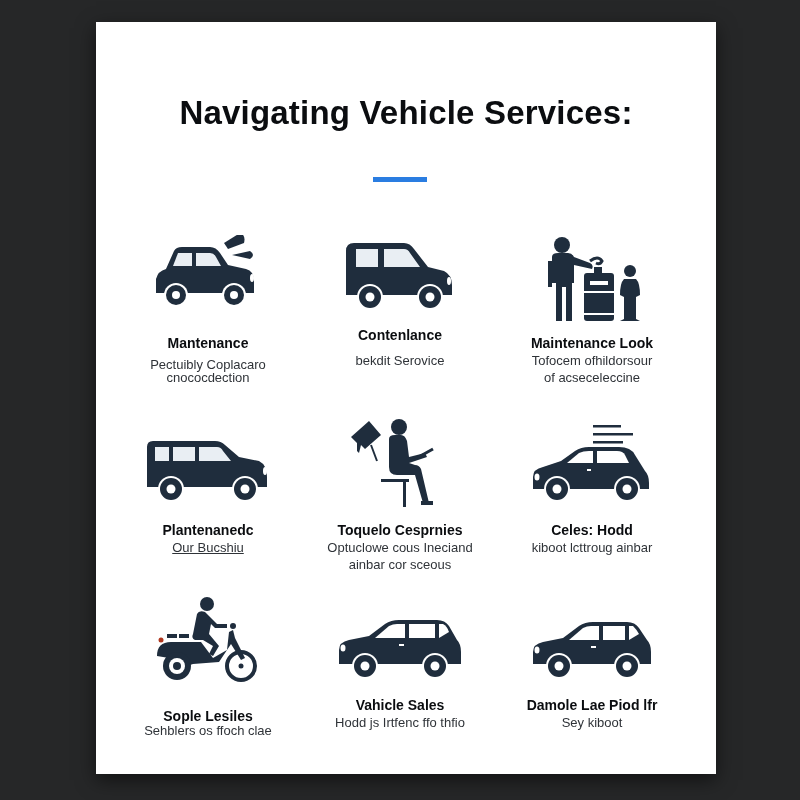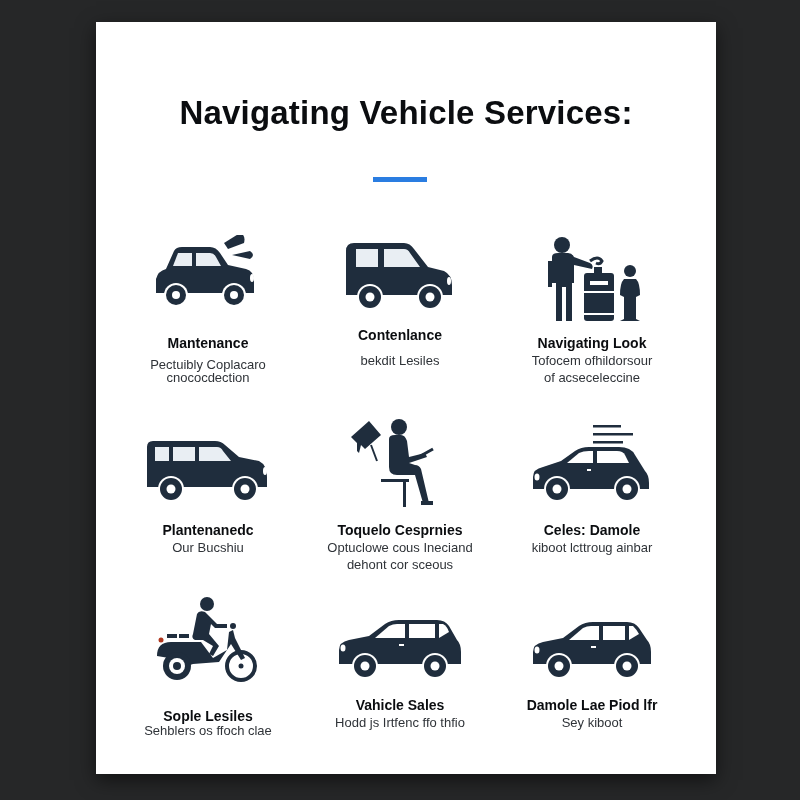--- a/index.html
+++ b/index.html
@@ -80,41 +80,41 @@
         <circle cx="30" cy="62" r="13" fill="#fff"></circle>
           <circle cx="30" cy="62" r="11" fill="#1f2d3d"></circle>
           <circle cx="30" cy="62" r="4.5" fill="#fff"></circle>
         <circle cx="90" cy="62" r="13" fill="#fff"></circle>
           <circle cx="90" cy="62" r="11" fill="#1f2d3d"></circle>
           <circle cx="90" cy="62" r="4.5" fill="#fff"></circle>
         <ellipse cx="109" cy="46" rx="2" ry="4" fill="#fff"></ellipse>
       </svg>
     </div>
     <div class="label" style="top:100px;">Contenlance</div>
-    <div class="desc" style="top:125px;">bekdit Lesiles</div>
+    <div class="desc" style="top:125px;">bekdit Serovice</div>
     <div class="desc" style="top:142px;"></div>
   </div>
 
   <div class="tile" style="left:396px; top:205px;">
     <div class="icon" style="top:6px;">
       <svg width="120" height="90" viewBox="0 0 120 90">
         <circle cx="30" cy="12" r="8" fill="#1f2d3d"></circle>
         <path d="M20 24 Q20 20 26 20 L36 20 Q40 20 42 24 L58 30 Q62 32 60 36 L42 32 L42 50 L40 50 L40 88 L34 88 L34 54 L30 54 L30 88 L24 88 L24 50 L20 50 Z" fill="#1f2d3d"></path>
         <path d="M16 28 L20 28 L20 54 L16 54 Z" fill="#1f2d3d"></path>
         <path d="M58 28 Q66 22 70 28 Q68 32 64 30" stroke="#1f2d3d" stroke-width="3" fill="none"></path>
         <rect x="62" y="34" width="8" height="6" fill="#1f2d3d"></rect>
         <rect x="52" y="40" width="30" height="48" rx="3" fill="#1f2d3d"></rect>
         <rect x="58" y="48" width="18" height="4" fill="#fff"></rect>
         <rect x="50" y="58" width="34" height="2" fill="#fff"></rect>
         <rect x="50" y="80" width="34" height="2" fill="#fff"></rect>
         <circle cx="98" cy="38" r="6" fill="#1f2d3d"></circle>
         <path d="M92 46 L104 46 Q108 50 108 62 L104 64 L104 86 L108 88 L88 88 L92 86 L92 64 L88 62 Q88 50 92 46 Z" fill="#1f2d3d"></path>
       </svg>
     </div>
-    <div class="label" style="top:108px;">Navigating Look</div>
+    <div class="label" style="top:108px;">Maintenance Look</div>
     <div class="desc" style="top:125px;">Tofocem ofhildorsour</div>
     <div class="desc" style="top:142px;">of acseceleccine</div>
   </div>
 
   <div class="tile" style="left:12px; top:395px;">
     <div class="icon" style="top:16px;">
       <svg width="130" height="70" viewBox="0 0 130 70">
         <path d="M4 54 L4 14 Q4 8 10 8 L72 8 Q78 8 82 12 L96 24 L116 28 Q124 32 124 44 L124 54 Z" fill="#1f2d3d"></path>
         <rect x="12" y="14" width="14" height="14" fill="#e9eef3"></rect>
         <rect x="30" y="14" width="22" height="14" fill="#e9eef3"></rect>
@@ -122,40 +122,40 @@
         <circle cx="28" cy="56" r="13" fill="#fff"></circle>
           <circle cx="28" cy="56" r="11" fill="#1f2d3d"></circle>
           <circle cx="28" cy="56" r="4.5" fill="#fff"></circle>
         <circle cx="102" cy="56" r="13" fill="#fff"></circle>
           <circle cx="102" cy="56" r="11" fill="#1f2d3d"></circle>
           <circle cx="102" cy="56" r="4.5" fill="#fff"></circle>
         <ellipse cx="122" cy="38" rx="2" ry="4" fill="#fff"></ellipse>
       </svg>
     </div>
     <div class="label" style="top:105px;text-align:center;">Plantenanedc</div>
-    <div class="desc" style="top:122px;">Our Bucshiu</div>
+    <div class="desc" style="top:122px;text-decoration:underline;">Our Bucshiu</div>
     <div class="desc" style="top:139px;"></div>
   </div>
 
   <div class="tile" style="left:204px; top:395px;">
     <div class="icon" style="top:0px;">
       <svg width="110" height="95" viewBox="0 0 110 95">
         <path d="M6 20 L24 4 L36 18 L20 32 L16 28 L14 36 L12 34 L12 26 Z" fill="#1f2d3d"></path>
         <line x1="26" y1="28" x2="32" y2="44" stroke="#1f2d3d" stroke-width="2"></line>
         <circle cx="54" cy="10" r="8" fill="#1f2d3d"></circle>
         <path d="M44 22 Q44 18 50 18 L56 18 Q60 18 62 24 L64 40 L80 36 L82 40 L64 46 L70 48 Q74 48 76 52 L84 86 L78 86 L70 58 L52 58 Q44 58 44 50 Z" fill="#1f2d3d"></path>
         <line x1="70" y1="42" x2="88" y2="32" stroke="#1f2d3d" stroke-width="3"></line>
         <rect x="36" y="62" width="28" height="3" fill="#1f2d3d"></rect>
         <rect x="58" y="62" width="3" height="28" fill="#1f2d3d"></rect>
         <path d="M76 84 L88 84 L88 88 L76 88 Z" fill="#1f2d3d"></path>
       </svg>
     </div>
     <div class="label" style="top:105px;">Toquelo Cesprnies</div>
     <div class="desc" style="top:122px;">Optuclowe cous Ineciand</div>
-    <div class="desc" style="top:139px;">dehont cor sceous</div>
+    <div class="desc" style="top:139px;">ainbar cor sceous</div>
   </div>
 
   <div class="tile" style="left:396px; top:395px;">
     <div class="icon" style="top:4px;">
       <svg width="130" height="85" viewBox="0 0 130 85">
         <rect x="66" y="4" width="28" height="2.5" fill="#1f2d3d"></rect>
         <rect x="66" y="12" width="40" height="2.5" fill="#1f2d3d"></rect>
         <rect x="66" y="20" width="30" height="2.5" fill="#1f2d3d"></rect>
         <path d="M6 68 L6 56 Q6 48 16 46 L34 40 L48 30 Q54 26 62 26 L92 26 Q104 26 108 34 L118 50 Q122 54 122 62 L122 68 Z" fill="#1f2d3d"></path>
         <path d="M40 42 L52 32 Q56 30 62 30 L66 30 L66 42 Z" fill="#fff"></path>
@@ -163,21 +163,21 @@
         <rect x="60" y="48" width="4" height="2" fill="#fff"></rect>
         <circle cx="30" cy="68" r="13" fill="#fff"></circle>
           <circle cx="30" cy="68" r="11" fill="#1f2d3d"></circle>
           <circle cx="30" cy="68" r="4.5" fill="#fff"></circle>
         <circle cx="100" cy="68" r="13" fill="#fff"></circle>
           <circle cx="100" cy="68" r="11" fill="#1f2d3d"></circle>
           <circle cx="100" cy="68" r="4.5" fill="#fff"></circle>
         <ellipse cx="10" cy="56" rx="2.5" ry="3.5" fill="#fff"></ellipse>
       </svg>
     </div>
-    <div class="label" style="top:105px;">Celes: Damole</div>
+    <div class="label" style="top:105px;">Celes: Hodd</div>
     <div class="desc" style="top:122px;">kiboot lcttroug ainbar</div>
     <div class="desc" style="top:139px;"></div>
   </div>
 
   <div class="tile" style="left:12px; top:572px;">
     <div class="icon" style="top:0px;">
       <svg width="110" height="90" viewBox="0 0 110 90">
         <circle cx="54" cy="10" r="7" fill="#1f2d3d"></circle>
         <path d="M44 20 Q46 16 52 18 L56 22 L64 30 L74 30 L74 34 L62 34 L58 30 L56 40 L66 52 L60 62 L56 60 L60 52 L50 46 L42 46 Q38 44 40 40 Z" fill="#1f2d3d"></path>
         <circle cx="8" cy="46" r="2.5" fill="#b0381f"></circle>

